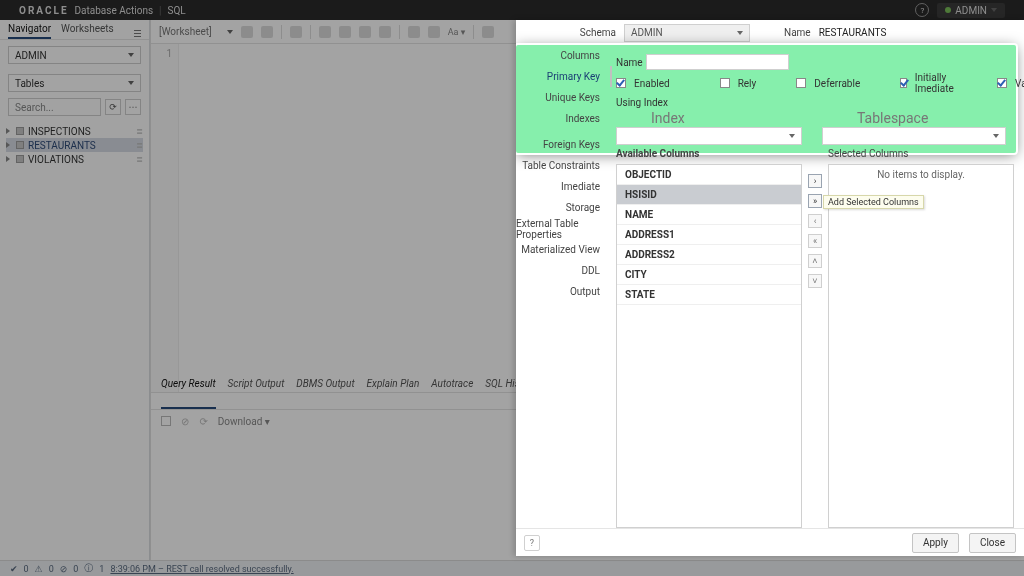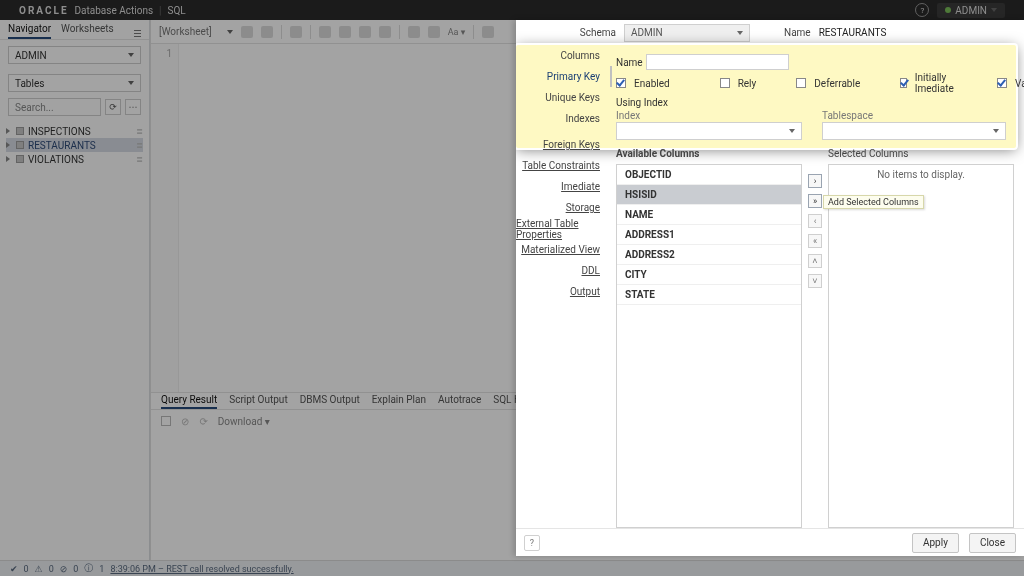--- a/index.html
+++ b/index.html
@@ -47,21 +47,21 @@
   .editor-toolbar { height: 24px; border-bottom: 1px solid #e3e3e3; display: flex; align-items: center; gap: 8px; padding: 0 8px; color: #777; font-size: 10px; }
   .editor-toolbar .ws { display: flex; align-items: center; gap: 15px; }
   .tool-ic { width: 12px; height: 12px; background: #dcdcdc; border-radius: 2px; }
   .tool-sep { width: 1px; height: 14px; background: #ddd; }
 
   .code-area { flex: 1; display: flex; background: #fff; min-height: 0; }
   .gutter { width: 28px; text-align: right; padding: 4px 6px; color: #aaa; font-family: Menlo, Consolas, monospace; font-size: 10px; background: #fafafa; border-right: 1px solid #eee; }
   .code-body { flex: 1; }
 
   .bottom-tabs { height: 18px; display: flex; align-items: flex-end; gap: 12px; padding: 0 10px; border-top: 1px solid #e3e3e3; border-bottom: 1px solid #e3e3e3; font-size: 10px; color: #555; }
-  .bottom-tabs .bt { padding-bottom: 2px; border-bottom: 2px solid transparent; }
+  .bottom-tabs .bt { padding-bottom: 18px; border-bottom: 2px solid transparent; font-style: italic; }
   .bottom-tabs .bt.active { color: #111; border-bottom-color: #264a7a; }
   .bottom-body { height: 150px; padding: 6px 10px; display: flex; gap: 10px; align-items: flex-start; font-size: 10px; color: #888; }
   .chk { width: 10px; height: 10px; border: 1px solid #bbb; }
 
   
   .status { height: 16px; background: #eef1f4; border-top: 1px solid #dadada; display: flex; align-items: center; gap: 6px; padding: 0 10px; font-size: 9px; color: #5a6b80; }
   .status .link { text-decoration: underline; }
 
   
   .modal { position: absolute; top: 20px; right: 0; width: 508px; bottom: 20px; background: #fff; display: flex; flex-direction: column; box-shadow: -2px 0 6px rgba(0,0,0,0.2); }
@@ -73,39 +73,39 @@
   .btn { height: 20px; padding: 0 10px; border: 1px solid #c4c4c4; background: #f4f4f4; font-size: 10px; color: #333; display: inline-flex; align-items: center; border-radius: 2px; }
   .btn + .btn { margin-left: 4px; }
 
   .modal-row1 { position: absolute; left: 0; right: 0; top: 0; height: 25px; display: flex; align-items: center; padding: 0 10px; font-size: 10px; color: #444; }
   .modal-row1 .lab { width: 90px; text-align: right; margin-right: 8px; color: #444; }
   .modal-row1 .selbox { height: 18px; border: 1px solid #cfcfcf; background: #efefef; flex: 0 0 126px; display: flex; align-items: center; padding: 0 6px; justify-content: space-between; color: #555; }
   .modal-row1 .name-lab { margin-left: 34px; margin-right: 8px; text-align: right; }
   .modal-row1 .name-val { color: #222; }
 
   
-  .hl { position: absolute; left: 0; right: 8px; top: 25px; background: #fef9c3; box-shadow: 0 0 0 2px #fff, 0 2px 14px rgba(0,0,0,0.5); border-radius: 2px; padding-bottom: 8px; }
+  .hl { position: absolute; left: 0; right: 8px; top: 25px; background: #86efac; box-shadow: 0 0 0 2px #fff, 0 2px 14px rgba(0,0,0,0.5); border-radius: 2px; padding-bottom: 8px; }
   .hl-content { position: relative; }
 
   .left-menu { position: absolute; left: 0; top: 0; width: 96px; font-size: 10px; color: #444; }
   .left-menu .mi { height: 21px; display: flex; align-items: center; justify-content: flex-end; padding-right: 10px; border-right: 2px solid transparent; }
   .left-menu .mi.active { color: #1a3f74; border-right-color: #c0c0c0; }
-  .left-menu.below { position: absolute; left: 0; top: 114px; width: 96px; text-decoration: underline; }
+  .left-menu.below { position: absolute; left: 0; top: 114px; width: 96px; }
 
   .rh-area { margin-left: 100px; padding: 6px 10px 0 0; font-size: 10px; }
   .row-n { display: flex; align-items: center; height: 22px; }
   .row-n .flab { width: 30px; color: #333; }
   .row-n input[type="text"] { flex: 0 0 116px; height: 16px; border: 1px solid #cfcfcf; padding: 0 4px; font-size: 10px; }
   .row-checks { display: flex; align-items: center; gap: 10px; height: 20px; }
   .ck { display: flex; align-items: center; gap: 8px; color: #333; }
   .ckbox { width: 10px; height: 10px; border: 1px solid #888; position: relative; background: #fff; }
   .ckbox.ckd::after { content: ""; position: absolute; left: 1px; top: -1px; width: 3px; height: 6px; border-right: 2px solid #2d5fb3; border-bottom: 2px solid #2d5fb3; transform: rotate(40deg); }
   .sect-label { margin-top: 4px; color: #333; }
   .row-idx { display: flex; gap: 20px; margin-top: 2px; }
-  .mini-lab { font-size: 10px; color: #777; margin-bottom: 1px; }
+  .mini-lab { font-size: 14px; color: #777; margin-bottom: 1px; margin-left: 35px; }
   .sel-sm { height: 18px; border: 1px solid #cfcfcf; background: #fff; display: flex; align-items: center; padding: 0 6px; justify-content: space-between; font-size: 10px; }
 
   
   .xfer { position: absolute; left: 100px; right: 10px; top: 128px; bottom: 0; display: flex; gap: 6px; font-size: 10px; }
   .list-col { display: flex; flex-direction: column; }
   .list-col.av { flex: 0 0 186px; font-weight: bold; }
   .list-col.sel { flex: 1; }
   .list-head { height: 16px; color: #444; }
   .list-box { flex: 1; border: 1px solid #d0d0d0; background: #fff; overflow: hidden; }
   .li { height: 20px; display: flex; align-items: center; padding: 0 8px; border-bottom: 1px solid #efefef; color: #333; }

